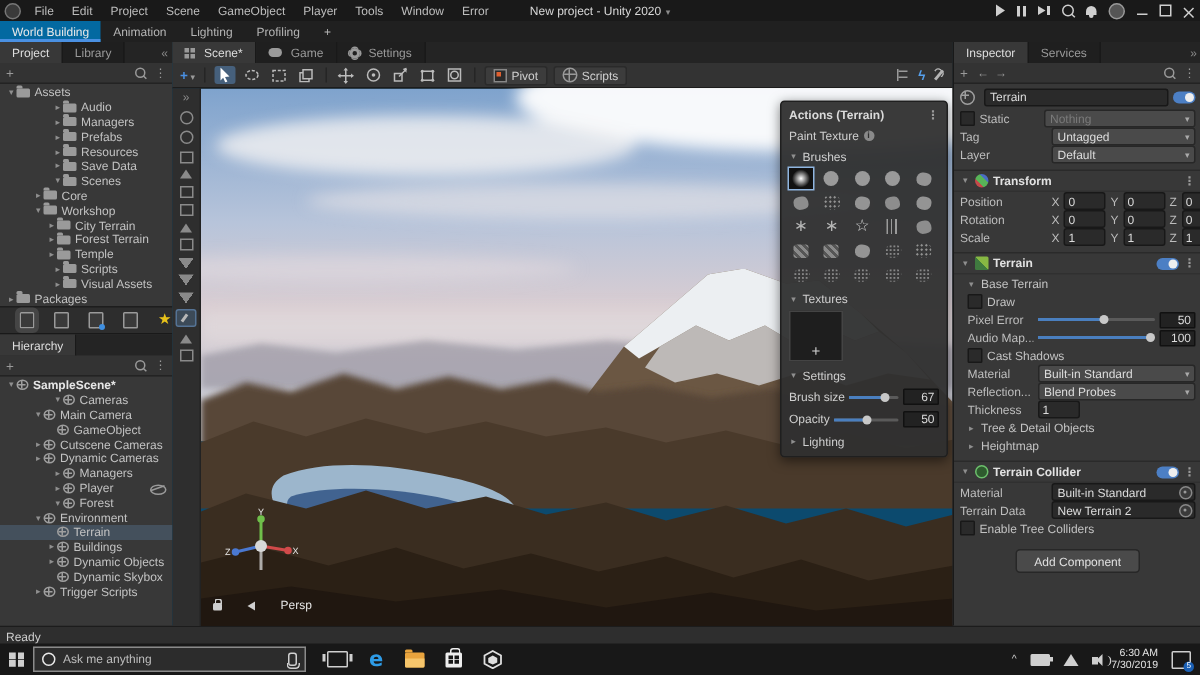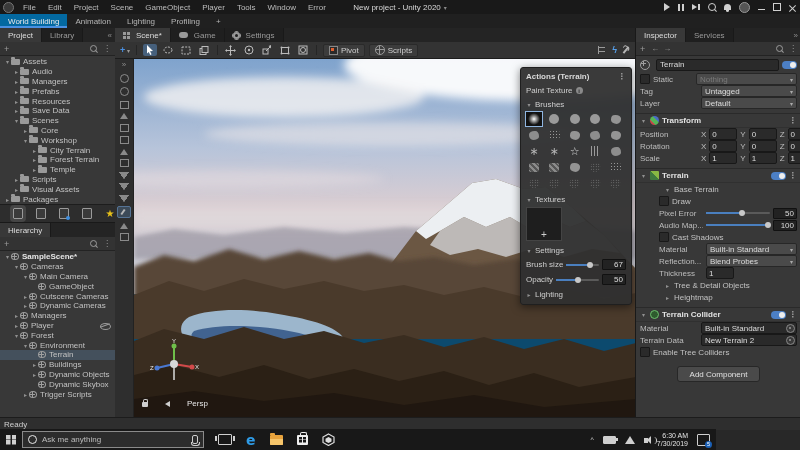--- a/index.html
+++ b/index.html
@@ -49,21 +49,21 @@
   .kebab{color:#9a9a9a;}
 
   
   .leftcol{position:absolute;left:0;top:28px;width:115px;height:389px;background:#383838;border-right:1px solid #191919;}
   .projpanel{position:absolute;left:0;top:0;width:115px;height:194px;}
   .hierpanel{position:absolute;left:0;top:194px;width:115px;height:195px;border-top:1px solid #191919;}
   .tree{padding-top:1px;}
   .trow{height:9.8px;display:flex;align-items:center;white-space:nowrap;color:#c2c2c2;position:relative;}
   .trow.sel{background:#44505c;}
   .trow.bold{font-weight:bold;color:#e6e6e6;}
-  .l0{padding-left:4px;} .l1{padding-left:13px;} .l2{padding-left:22px;} .l3{padding-left:31px;}
+  .l0{padding-left:4px;} .l1{padding-left:13px;margin-left:22px;} .l2{padding-left:22px;} .l3{padding-left:31px;}
   .exp{width:7px;display:inline-block;color:#8f8f8f;font-size:6px;text-align:center;flex:0 0 7px;}
   .exp.open::before{content:"▾";}
   .exp.closed::before{content:"▸";}
   .folder{flex:0 0 9px;width:9px;height:6px;background:#9a9a9a;border-radius:1px;position:relative;margin-right:3px;}
   .folder::before{content:"";position:absolute;left:0;top:-2px;width:4px;height:2px;background:#9a9a9a;border-radius:1px 1px 0 0;}
   .gobj{flex:0 0 8px;width:7px;height:7px;border:1px solid #9f9f9f;border-radius:50%;position:relative;margin-right:3px;box-sizing:border-box;}
   .gobj::before{content:"";position:absolute;left:2px;top:0px;width:1px;height:5px;background:#9f9f9f;}
   .gobj::after{content:"";position:absolute;left:0px;top:2px;width:5px;height:1px;background:#9f9f9f;}
   .eye{position:absolute;right:4px;top:2px;width:9px;height:5px;border:1px solid #9a9a9a;border-radius:50%;}
   .eye::after{content:"";position:absolute;left:-1px;top:1px;width:10px;height:1px;background:#9a9a9a;transform:rotate(-20deg);}
@@ -167,25 +167,25 @@
   .cico{width:9px;height:9px;flex:0 0 9px;border-radius:1px;}
   .cico.xform{background:linear-gradient(45deg,#c34a4a 33%,#58b458 33% 66%,#4a6fc3 66%);border-radius:50%;}
   .cico.terr{background:linear-gradient(to top right,#3f7a3f 50%,#87b843 50%);}
   .cico.coll{background:#2e5b2e;border:1px solid #6cc06c;border-radius:50%;box-sizing:border-box;}
   .axis{color:#bdbdbd;flex:0 0 auto;}
   .nfield{width:22px;flex:0 0 22px;height:10px;background:#2a2a2a;border:1px solid #181818;border-radius:2px;color:#dcdcdc;display:flex;align-items:center;padding:0 2px;}
   .picker{position:absolute;right:1px;top:1px;width:7px;height:7px;border:1px solid #888;border-radius:50%;background:#3a3a3a;}
   .picker::after{content:"";position:absolute;left:2px;top:2px;width:2px;height:2px;border-radius:50%;background:#999;}
   .addcomp{margin:8px auto 0;height:14px;background:#4a4a4a;border:1px solid #272727;border-radius:3px;color:#e0e0e0;display:flex;align-items:center;padding:0 12px;width:max-content;flex:0 0 auto;}
   .insp-gap{flex:0 0 4px;}
-  .ind1{padding-left:28px;} .ind2{padding-left:23px;}
+  .ind1{padding-left:8px;} .ind2{padding-left:9px;}
 
   
   .statusbar{position:absolute;left:0;top:417px;width:800px;height:12px;background:#2e2e2e;border-top:1px solid #1c1c1c;display:flex;align-items:center;padding:0 4px;color:#cfcfcf;}
-  .taskbar{position:absolute;left:0;top:429px;width:716px;height:21px;background:#181818;display:flex;align-items:center;}
+  .taskbar{position:absolute;left:0;top:429px;width:800px;height:21px;background:#181818;display:flex;align-items:center;}
   .winstart{width:22px;height:21px;display:flex;align-items:center;justify-content:center;}
   .winlogo{width:10px;height:10px;background:
      linear-gradient(#cfcfcf,#cfcfcf) 0 0/4.5px 4.5px no-repeat,
      linear-gradient(#cfcfcf,#cfcfcf) 5.5px 0/4.5px 4.5px no-repeat,
      linear-gradient(#cfcfcf,#cfcfcf) 0 5.5px/4.5px 4.5px no-repeat,
      linear-gradient(#cfcfcf,#cfcfcf) 5.5px 5.5px/4.5px 4.5px no-repeat;}
   .cortana{width:170px;height:15px;background:#2c2c2c;border:1px solid #8a8a8a;display:flex;align-items:center;gap:5px;padding:0 5px;color:#bdbdbd;}
   .cort-ic{width:9px;height:9px;border:1.5px solid #e8e8e8;border-radius:50%;box-sizing:border-box;}
   .mic{width:4px;height:7px;border:1px solid #cfcfcf;border-radius:2px;margin-left:auto;position:relative;}
   .mic::after{content:"";position:absolute;left:-2px;bottom:-3px;width:7px;height:3px;border:1px solid #cfcfcf;border-top:none;border-radius:0 0 3px 3px;}

